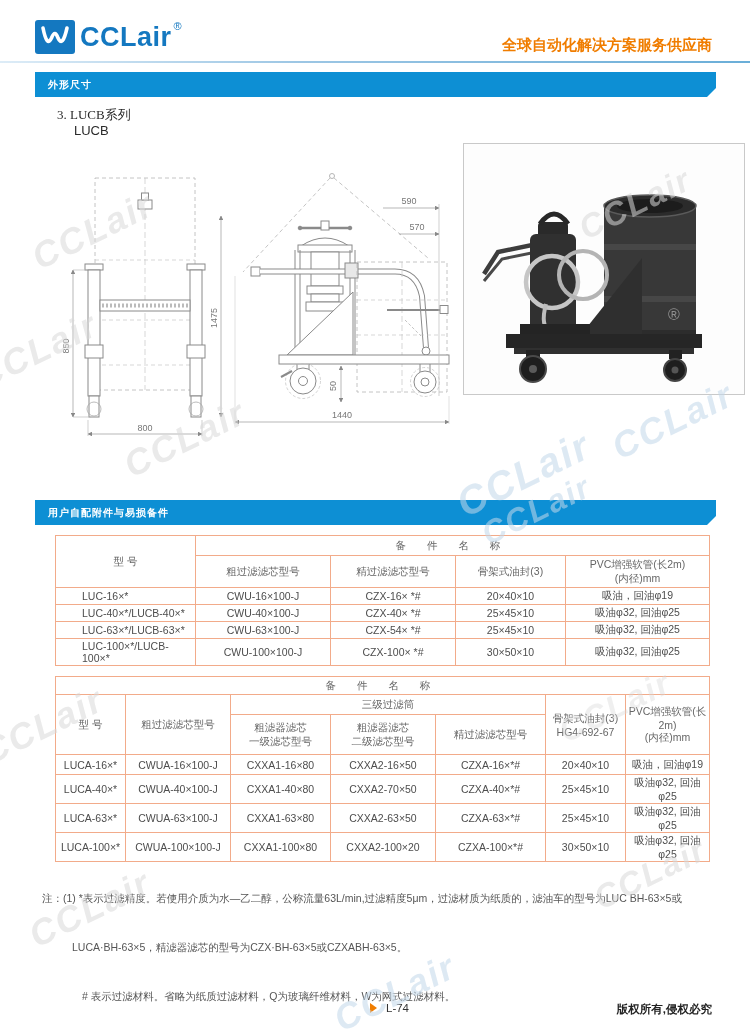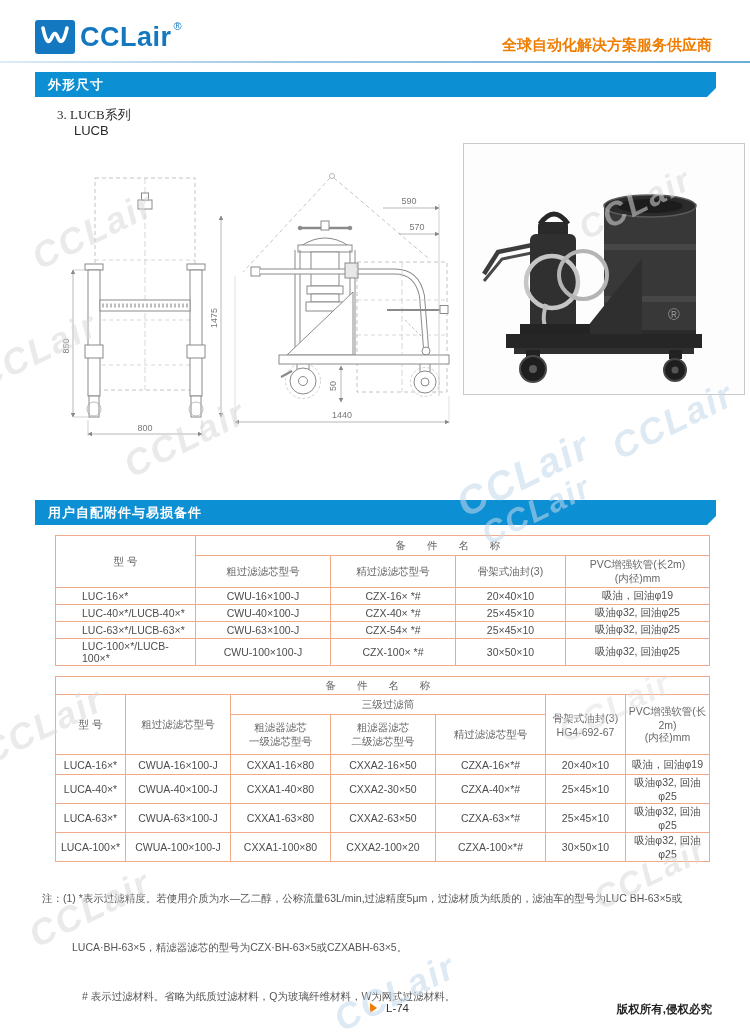--- a/index.html
+++ b/index.html
@@ -17,21 +17,21 @@
   
   .logo { position:absolute; left:35px; top:17px; height:40px; display:flex; align-items:center; }
   .logo-mark { width:40px; height:34px; }
   .logo-text { font-size:27px; font-weight:bold; color:#1478c0; margin-left:5px; letter-spacing:.5px; }
   .logo-reg { font-size:11px; color:#1478c0; vertical-align:top; position:relative; top:-11px; margin-left:2px; }
   .slogan { position:absolute; right:38px; top:36px; font-size:15px; font-weight:bold; color:#f07d00; }
   .header-rule { position:absolute; left:0; top:61px; width:750px; height:2px;
     background:linear-gradient(90deg,#ddecf7,#9cc6e4 40%,#6aaed8); }
   
   .banner { position:absolute; left:35px; width:681px; height:25px; background:#0d8fd4;
-    color:#fff; font-size:13px; font-weight:bold; line-height:25px; padding-left:13px;
+    color:#fff; font-size:10px; font-weight:bold; line-height:25px; padding-left:13px;
     letter-spacing:1px;
     clip-path:polygon(0 0,100% 0,100% calc(100% - 9px),calc(100% - 9px) 100%,0 100%); }
   .banner1 { top:72px; }
   .banner2 { top:500px; }
   .series-title { position:absolute; left:57px; top:106px; font-size:13px; color:#2a2a2a;font-family:Liberation Serif, serif; }
   .series-sub   { position:absolute; left:74px; top:123px; font-size:13px; color:#2a2a2a; }
   
   .drawing { position:absolute; left:45px; top:150px; width:415px; height:330px; }
   .photo { position:absolute; left:463px; top:143px; width:282px; height:252px;
     border:1px solid #c9c9c9; background:#fff; }
@@ -350,21 +350,21 @@
       <td>CXXA1-16×80</td>
       <td>CXXA2-16×50</td>
       <td>CZXA-16×*#</td>
       <td>20×40×10</td>
       <td>吸油，回油φ19</td>
     </tr>
     <tr class="d">
       <td>LUCA-40×*</td>
       <td>CWUA-40×100-J</td>
       <td>CXXA1-40×80</td>
-      <td>CXXA2-30×50</td>
+      <td>CXXA2-70×50</td>
       <td>CZXA-40×*#</td>
       <td>25×45×10</td>
       <td>吸油φ32, 回油φ25</td>
     </tr>
     <tr class="d">
       <td>LUCA-63×*</td>
       <td>CWUA-63×100-J</td>
       <td>CXXA1-63×80</td>
       <td>CXXA2-63×50</td>
       <td>CZXA-63×*#</td>

